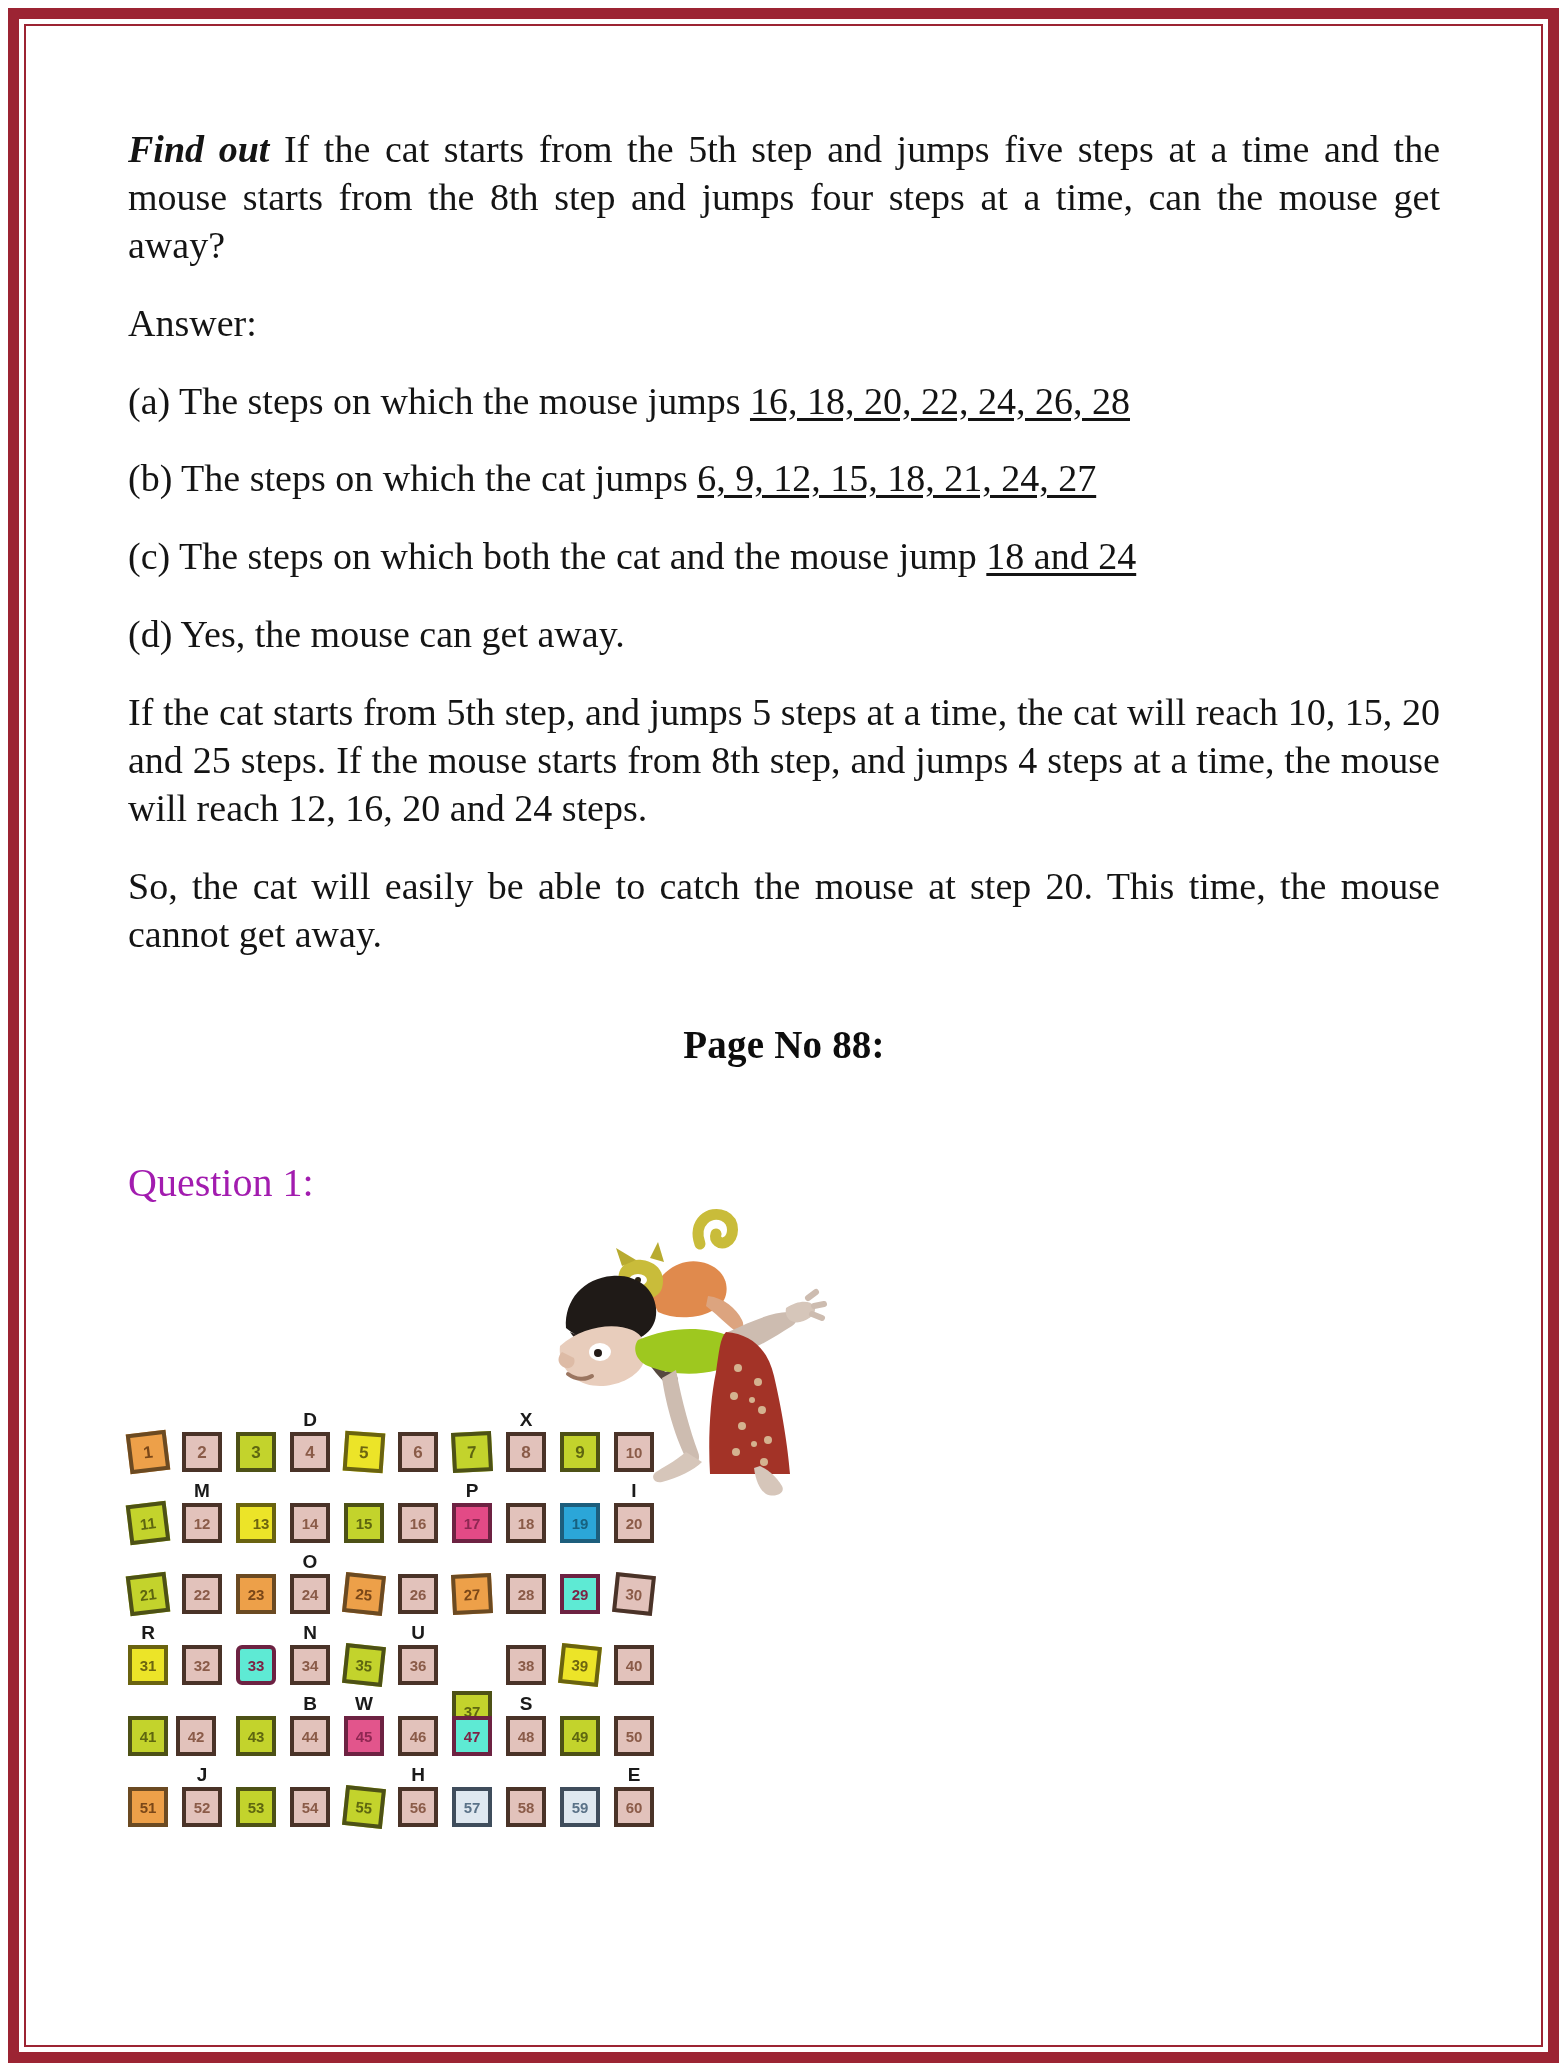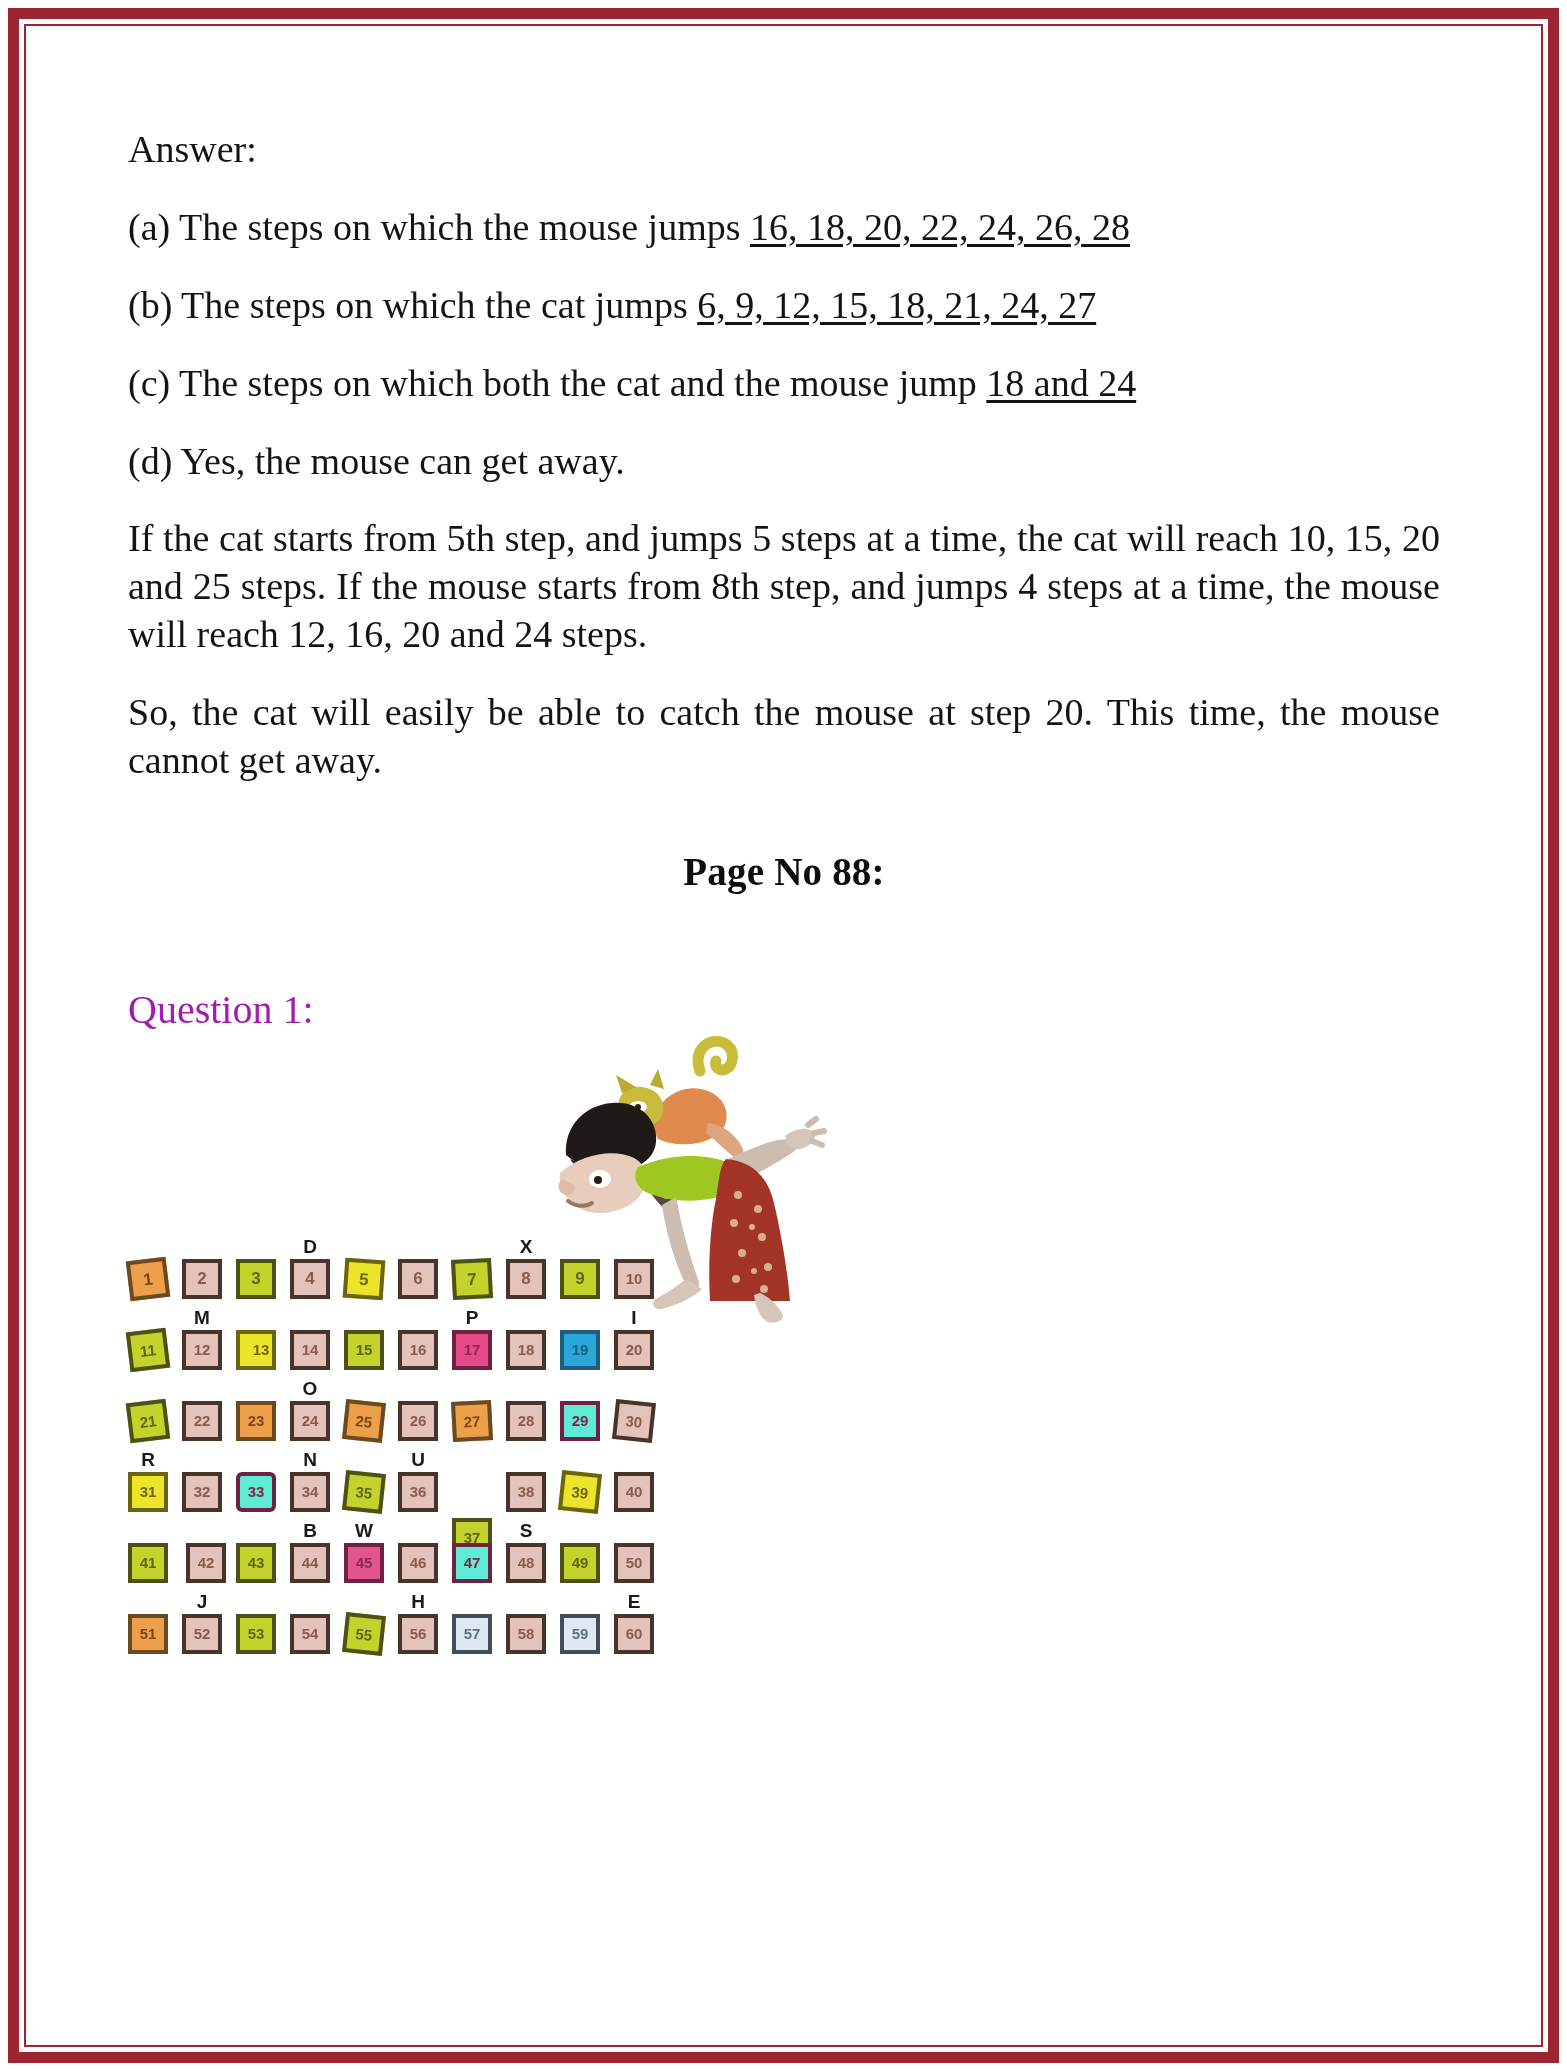--- a/index.html
+++ b/index.html
@@ -150,20 +150,21 @@
 </head>
 <body>
 
 <div id="page">
 
   <div class="frame-outer"></div>
   <div class="frame-inner"></div>
 
   <div id="content">
 
+    <p class="para"><span class="bi">Find out</span><span> If the cat starts from the 5th step and jumps five steps at a time and the mouse starts from the 8th step and jumps four steps at a time, can the mouse get away?</span></p>
 
     <p class="para nojust">Answer:</p>
 
     <p class="para nojust"><span>(a) The steps on which the mouse jumps </span><span class="ul">16, 18, 20, 22, 24, 26, 28</span></p>
 
     <p class="para nojust"><span>(b) The steps on which the cat jumps </span><span class="ul">6, 9, 12, 15, 18, 21, 24, 27</span></p>
 
     <p class="para nojust"><span>(c) The steps on which both the cat and the mouse jump </span><span class="ul">18 and 24</span></p>
 
     <p class="para nojust">(d) Yes, the mouse can get away.</p>
@@ -301,21 +302,21 @@
             <div class="cell c-olive tilt-r small" style="left: 216px;">35</div>
             <div class="letter" style="left: 270px;">U</div>
             <div class="cell c-pink  small" style="left: 270px;">36</div>
             <div class="cell c-olive  small" style="left: 324px; margin-top: 46px;">37</div>
             <div class="cell c-pink  small" style="left: 378px;">38</div>
             <div class="cell c-yellow tilt-r small" style="left: 432px;">39</div>
             <div class="cell c-pink  small" style="left: 486px;">40</div>
           </div>
           <div class="grid-row">
             <div class="cell c-olive  small" style="left: 0px;">41</div>
-            <div class="cell c-pink  small" style="left: 58px;">42</div>
+            <div class="cell c-pink  small" style="left: 48px;">42</div>
             <div class="cell c-olive  small" style="left: 108px;">43</div>
             <div class="letter" style="left: 162px;">B</div>
             <div class="cell c-pink  small" style="left: 162px;">44</div>
             <div class="letter" style="left: 216px;">W</div>
             <div class="cell c-rose  small" style="left: 216px;">45</div>
             <div class="cell c-pink  small" style="left: 270px;">46</div>
             <div class="cell c-crim  small" style="left: 324px;">47</div>
             <div class="letter" style="left: 378px;">S</div>
             <div class="cell c-pink  small" style="left: 378px;">48</div>
             <div class="cell c-olive  small" style="left: 432px;">49</div>

